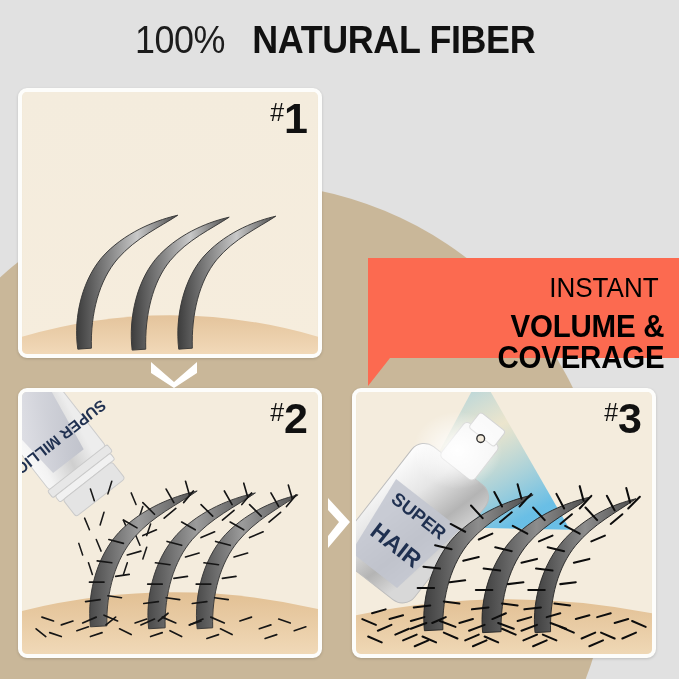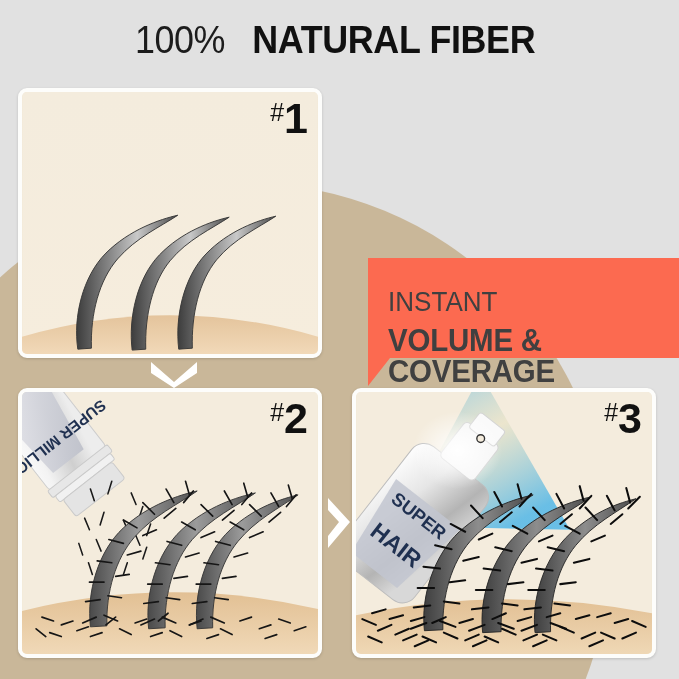--- a/index.html
+++ b/index.html
@@ -74,22 +74,22 @@
 
   
   .banner{
     position:absolute;
     left:368px;top:258px;
     width:311px;height:100px;
     background:#fc6a50;
     z-index:20;
   }
   .banner .txt{
-    position:absolute;left:20px;top:30px;
-    color:#404040;line-height:1;
+    position:absolute;left:20px;top:16px;
+    color:#000000;line-height:1;text-align:right;
   }
   .banner .l1{
     font-size:28px;font-weight:400;letter-spacing:0px;
     display:block;transform:scaleX(.93);transform-origin:left;
   }
   .banner .l2{
     font-size:31px;font-weight:700;letter-spacing:-.2px;
     display:block;margin-top:9px;transform:scaleX(.95);transform-origin:left;
   }
   .banner-tail{

